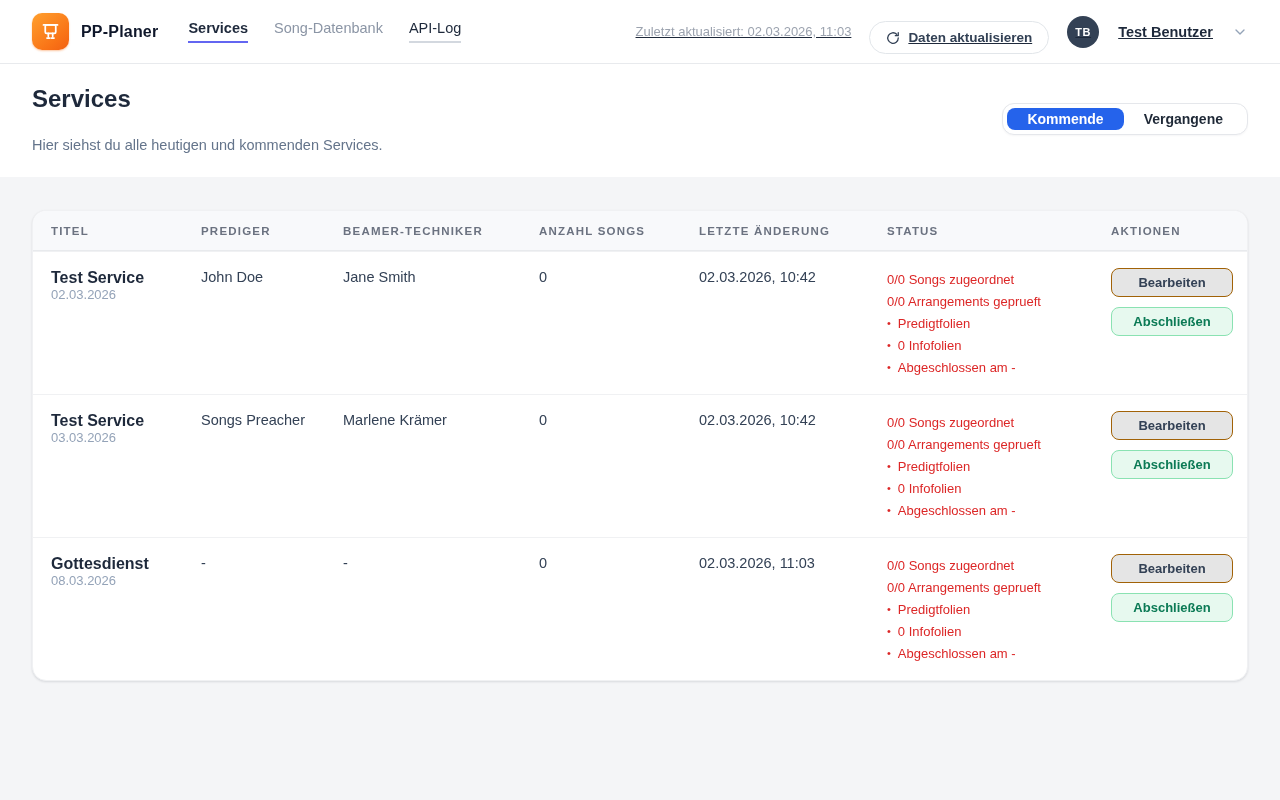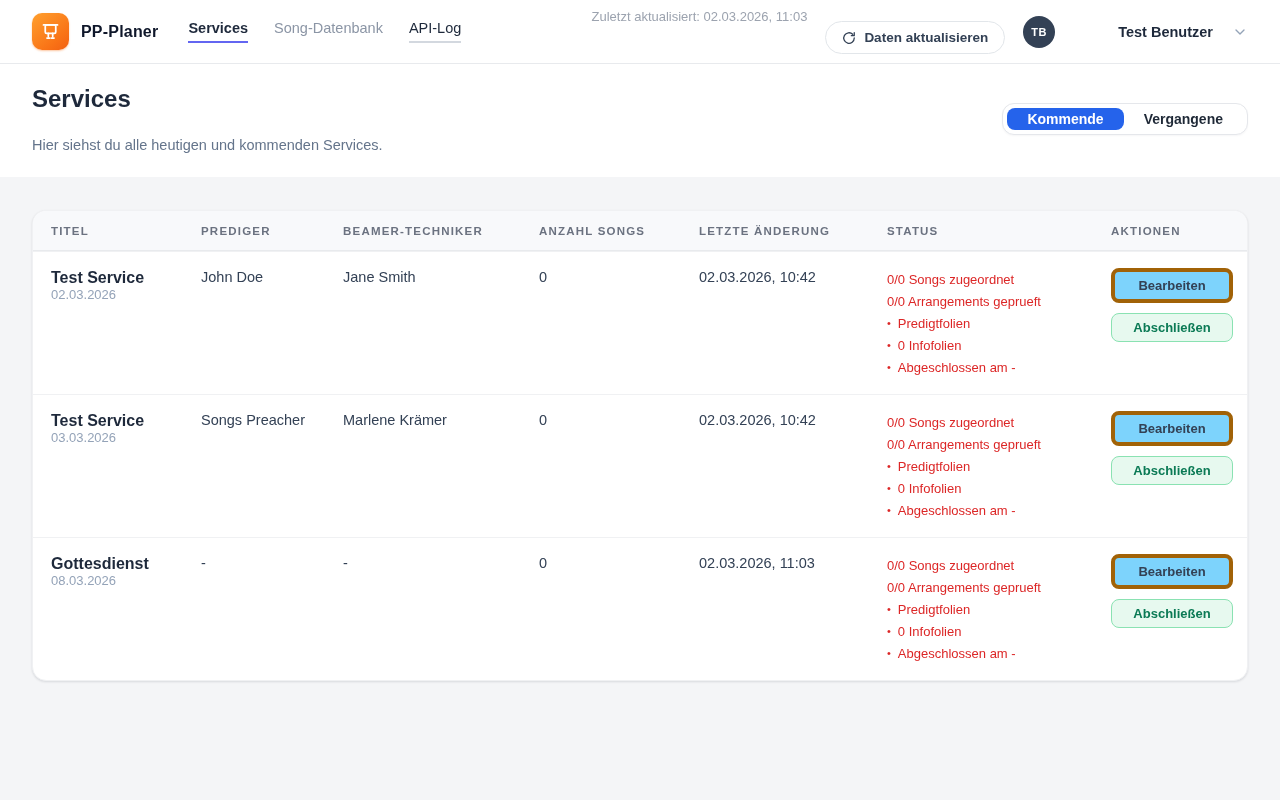--- a/index.html
+++ b/index.html
@@ -23,36 +23,36 @@
     display:flex; align-items:center; justify-content:center;
     box-shadow:0 1px 2px rgba(249,115,22,.4);
   }
   .brand-name { font-size:16px; font-weight:700; color:#0f172a; letter-spacing:.2px; }
   .nav { display:flex; align-items:center; gap:26px; margin-left:30px; }
   .nav a { text-decoration:none; font-size:14.5px; padding-bottom:5px; border-bottom:2px solid transparent; }
   .nav a.active   { color:#1e293b; font-weight:600; border-bottom-color:#6366f1; }
   .nav a.muted    { color:#8b95a5; font-weight:400; }
   .nav a.hovered  { color:#1e293b; font-weight:500; border-bottom-color:#d3d8df; }
 
-  .topbar-right { margin-left:auto; display:flex; gap:18px; }
+  .topbar-right { margin-left:auto; display:flex; align-items:center; gap:18px;text-decoration:underline; }
   .last-updated { font-size:13px; color:#9ca3af; }
   .refresh-btn {
     display:flex; align-items:center; gap:8px;
     background:#fff; border:1px solid #e2e6ea; border-radius:18px;
     padding:8px 16px; font-size:13.5px; font-weight:600; color:#334155; cursor:pointer;
     font-family:inherit;
     margin-top:12px;
   }
   .user { display:flex; align-items:center; gap:19px; cursor:pointer; }
   .avatar {
     width:32px; height:32px; border-radius:50%; background:#334155;
     color:#fff; font-size:11px; font-weight:700;
     display:flex; align-items:center; justify-content:center; letter-spacing:.5px;
   }
-  .user-name { font-size:14.5px; font-weight:600; color:#1e293b;margin-left:44px; }
+  .user-name { font-size:14.5px; font-weight:600; color:#1e293b; }
   .chev { color:#94a3b8; display:flex; }
 
   
   .page-head {
     background:#fff; padding:21px 32px 24px;
     display:flex; align-items:center; justify-content:space-between;
   }
   .page-title { font-size:24px; font-weight:700; color:#1e293b; }
   .page-sub   { font-size:14.5px; color:#64748b; margin-top:24px; }
   .seg-group {
@@ -92,21 +92,21 @@
   .svc-date  { font-size:13px; color:#94a3b8; margin-top:0; }
   .plain     { font-size:14.5px; color:#334155; }
   .status-cell { font-size:13px; color:#dc2626; line-height:22px; }
   .status-line { display:block; }
   .bullet { display:inline-block; margin-right:7px; font-size:11px; position:relative; top:-1px; }
   .actions { display:flex; flex-direction:column; gap:10px; padding:16px 0 15px; }
   .btn {
     width:122px; padding:6px 0; text-align:center; cursor:pointer;
     font-family:inherit; font-size:13px; font-weight:600; border-radius:8px;
   }
-  .btn-edit { background:#7dd3fc; border:4px solid #a16207; color:#334155; }
+  .btn-edit { background:#e5e5e5; border:1px solid #a16207; color:#334155; }
   .btn-done { background:#e7f9ef; border:1px solid #8ae2b2; color:#0b7a55; }
 
   svg { display:block; }
 </style>
 </head>
 <body>
 
 <header class="topbar">
   <div class="brand">
     <span class="logo">

